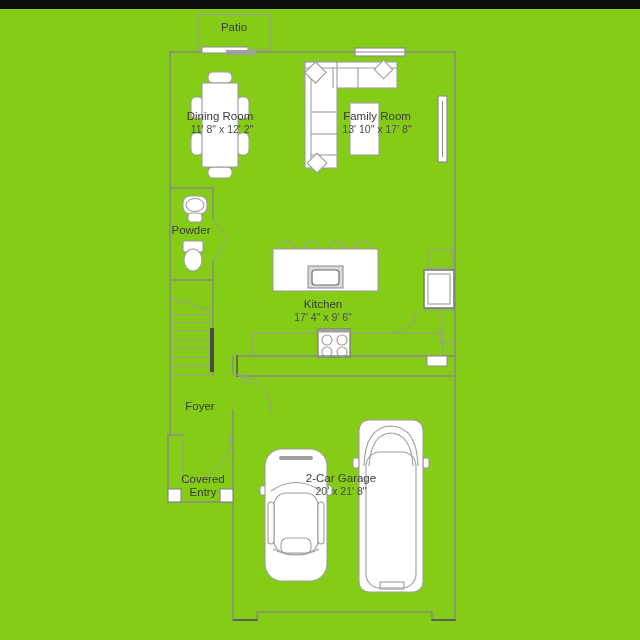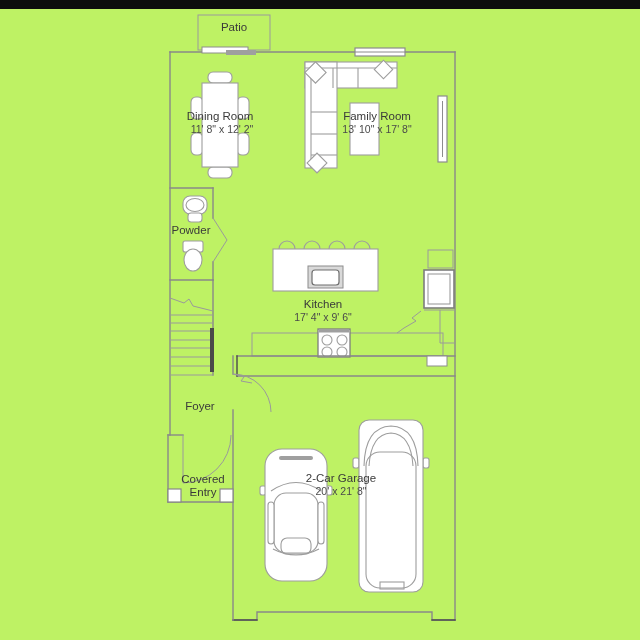--- a/index.html
+++ b/index.html
@@ -1,16 +1,16 @@
 <!DOCTYPE html>
 <html><head>
 <meta charset="utf-8">
 <style>
   html,body{margin:0;padding:0;background:#ffffff;width:640px;height:640px;overflow:hidden;}
-  #stage{position:relative;width:640px;height:640px;background:#bef264;font-family:"Liberation Sans",sans-serif;}
+  #stage{position:relative;width:640px;height:640px;background:#84cc16;font-family:"Liberation Sans",sans-serif;}
   svg{display:block;}
   .wall{stroke:#898989;stroke-width:1.4;fill:none;stroke-linecap:square;}
   .wall-thin{stroke:#9a9a9a;stroke-width:1;fill:none;}
   .furn{stroke:#9d9d9d;stroke-width:1.1;fill:#ffffff;}
   .furnline{stroke:#9d9d9d;stroke-width:1.1;fill:none;}
   .dark{stroke:#4a4a4a;}
   .darkfill{fill:#9f9f9f;stroke:none;}
   text.room{font-size:11.5px;fill:#3a3a3a;text-anchor:middle;}
   text.dims{font-size:10.5px;fill:#4a4a4a;text-anchor:middle;}
 </style>

